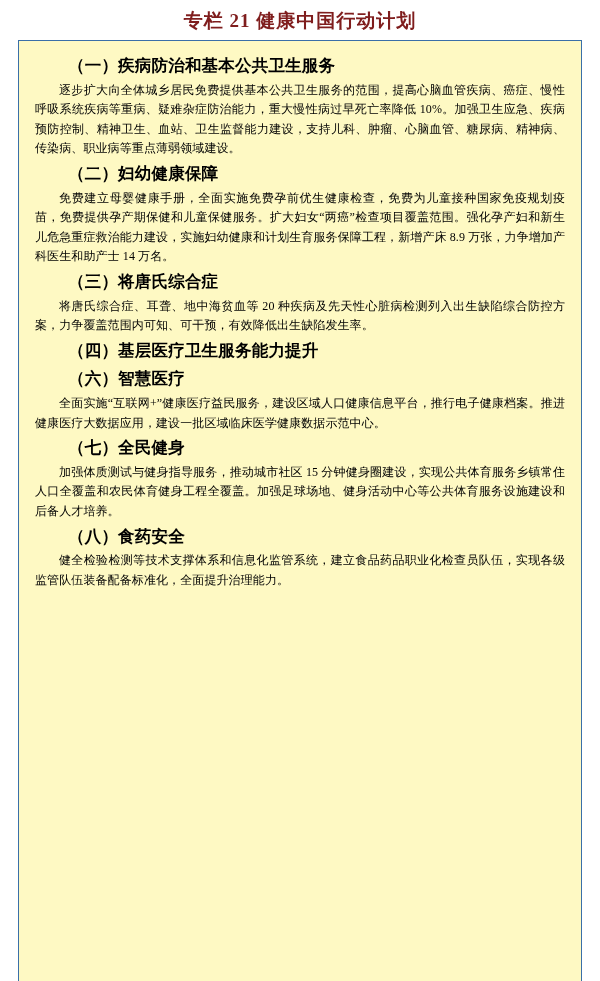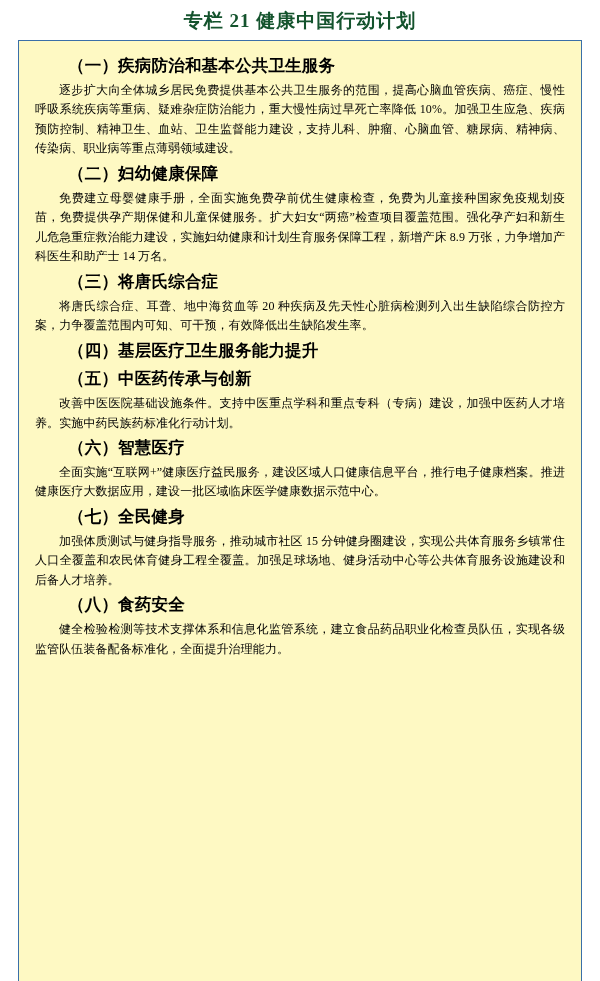--- a/index.html
+++ b/index.html
@@ -19,21 +19,21 @@
     width: 600px;
     height: 981px;
     box-sizing: border-box;
   }
   .title {
     text-align: center;
     font-size: 19px;
     font-weight: bold;
     letter-spacing: 1px;
     padding: 8px 0 9px 0;
-    color: #14532d;
+    color: #7f1d1d;
   }
   .panel {
     position: absolute;
     left: 18px;
     right: 18px;
     top: 40px;
     bottom: 0px;
     background: #fef9c3;
     border: 1px solid #3a6fa8;
     border-bottom: none;
@@ -80,24 +80,20 @@
 
     <div>
       <div class="sec-head">（三）将唐氏综合症</div>
       <p class="para">将唐氏综合症、耳聋、地中海贫血等 20 种疾病及先天性心脏病检测列入出生缺陷综合防控方案，力争覆盖范围内可知、可干预，有效降低出生缺陷发生率。</p>
     </div>
 
     <div>
       <div class="sec-head">（四）基层医疗卫生服务能力提升</div>
     </div>
 
-    <div>
-      <div class="sec-head">（五）中医药传承与创新</div>
-      <p class="para">改善中医医院基础设施条件。支持中医重点学科和重点专科（专病）建设，加强中医药人才培养。实施中药民族药标准化行动计划。</p>
-    </div>
 
     <div>
       <div class="sec-head">（六）智慧医疗</div>
       <p class="para">全面实施“互联网+”健康医疗益民服务，建设区域人口健康信息平台，推行电子健康档案。推进健康医疗大数据应用，建设一批区域临床医学健康数据示范中心。</p>
     </div>
 
     <div>
       <div class="sec-head">（七）全民健身</div>
       <p class="para">加强体质测试与健身指导服务，推动城市社区 15 分钟健身圈建设，实现公共体育服务乡镇常住人口全覆盖和农民体育健身工程全覆盖。加强足球场地、健身活动中心等公共体育服务设施建设和后备人才培养。</p>
     </div>

